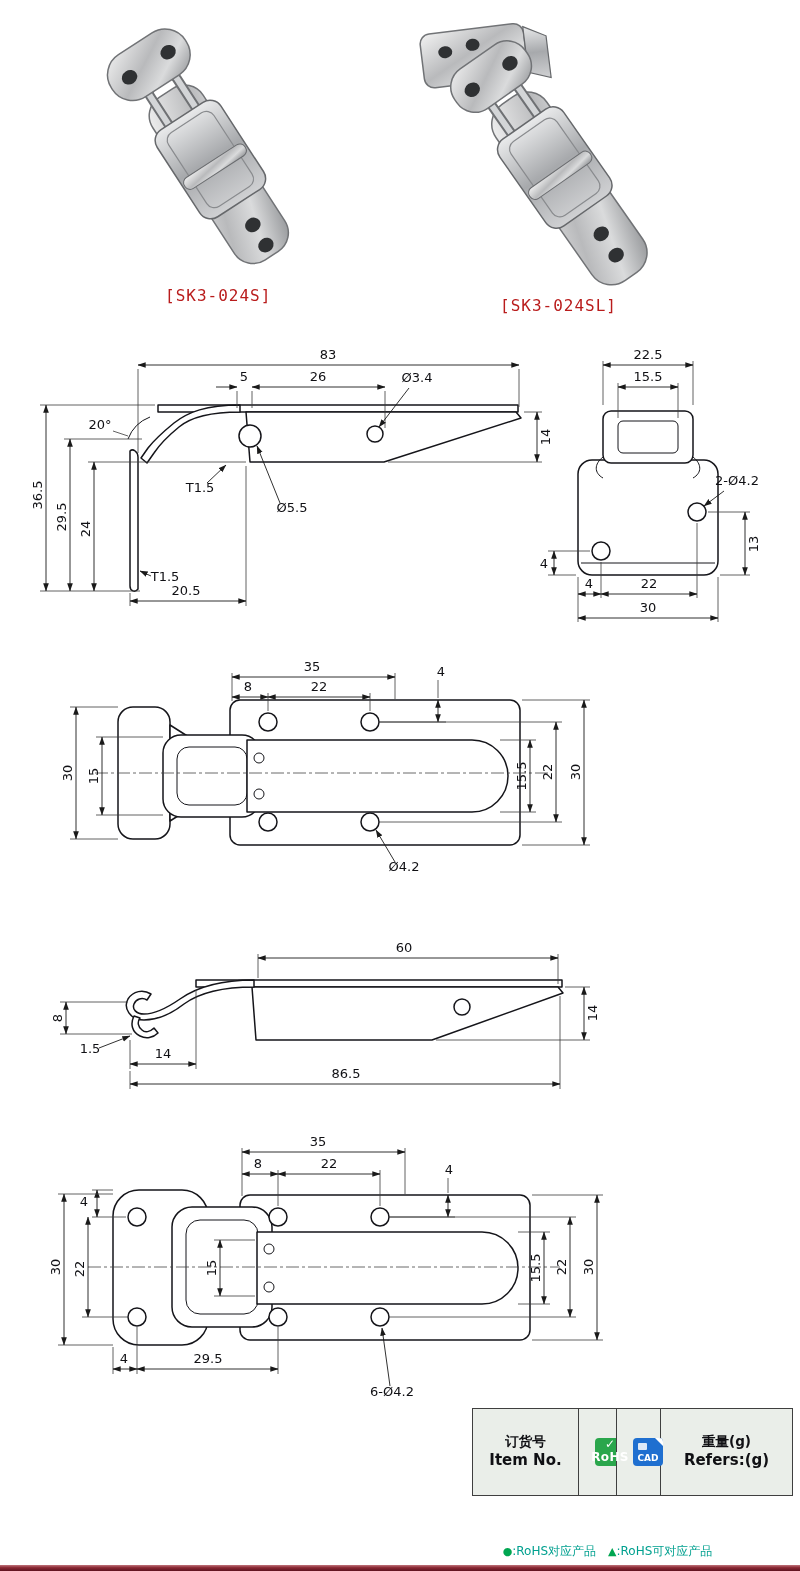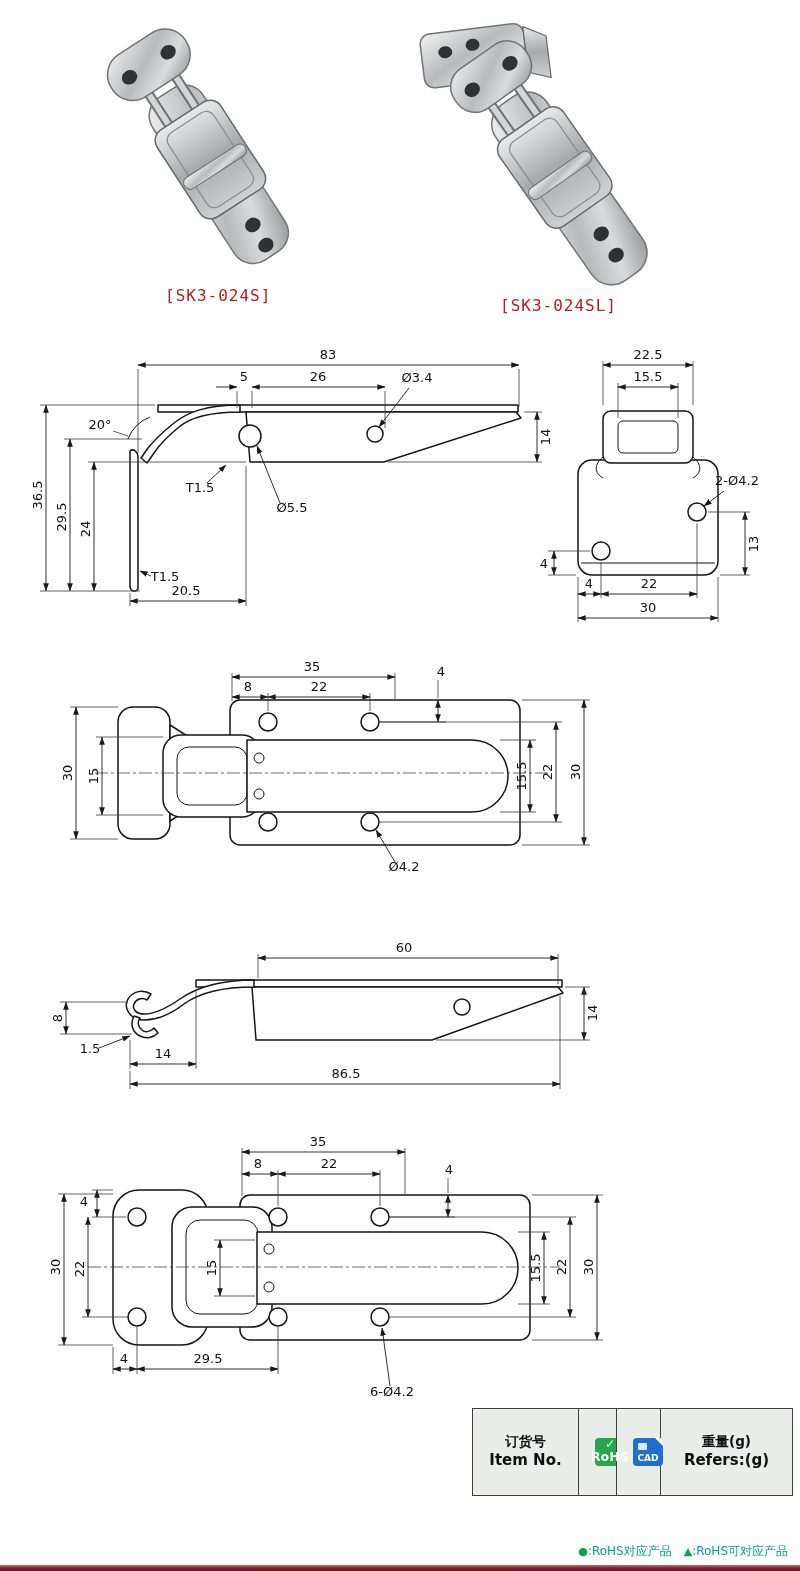--- a/index.html
+++ b/index.html
@@ -34,21 +34,21 @@
   .wval{font-size:15px}
   .rohs-badge{width:30px;height:28px;background:#2aa64c;border-radius:4px;margin:0 auto;display:flex;flex-direction:column;align-items:center;justify-content:center;color:#fff}
   .rohs-badge .chk{font-size:12px;font-weight:bold;line-height:1}
   .rohs-badge .rlbl{font-size:12px;line-height:1.3;letter-spacing:0.3px}
   .cad-badge{width:30px;height:28px;background:#1f6fd0;border-radius:4px;margin:8px auto;position:relative;overflow:hidden;display:flex;align-items:flex-end;justify-content:center;color:#fff}
   .cad-badge:before{content:"";position:absolute;top:0;right:0;border-style:solid;border-width:0 8px 8px 0;border-color:transparent #fff transparent transparent}
   .cad-badge:after{content:"";position:absolute;top:5px;left:5px;width:9px;height:7px;background:rgba(255,255,255,.85);border-radius:1px}
   .cad-badge .clbl{font-size:9px;font-weight:bold;line-height:1.7}
 
   
-  .legend{position:absolute;top:1543px;left:440px;right:12px;display:flex;justify-content:flex-end;gap:12px;font-size:12px;color:#00a08f}
+  .legend{position:absolute;top:1543px;left:440px;right:25px;display:flex;justify-content:center;gap:12px;font-size:12px;color:#00a08f}
   .legend .mk{color:#00a651;font-size:11px}
   .footer-line{position:absolute;top:1553px;left:56px;right:12px;display:flex;justify-content:space-between;font-family:"Liberation Serif",serif;font-size:13px;color:#7d2128}
   .footer-line .fm{font-size:11px;color:#1f8a3e}
   .footer-bar{position:absolute;left:0;right:0;bottom:0;height:6px;background:linear-gradient(180deg,#c0737b 0%,#8a2833 45%,#5e1220 100%)}
 </style>
 </head>
 <body>
 
 <div id="page">
 

